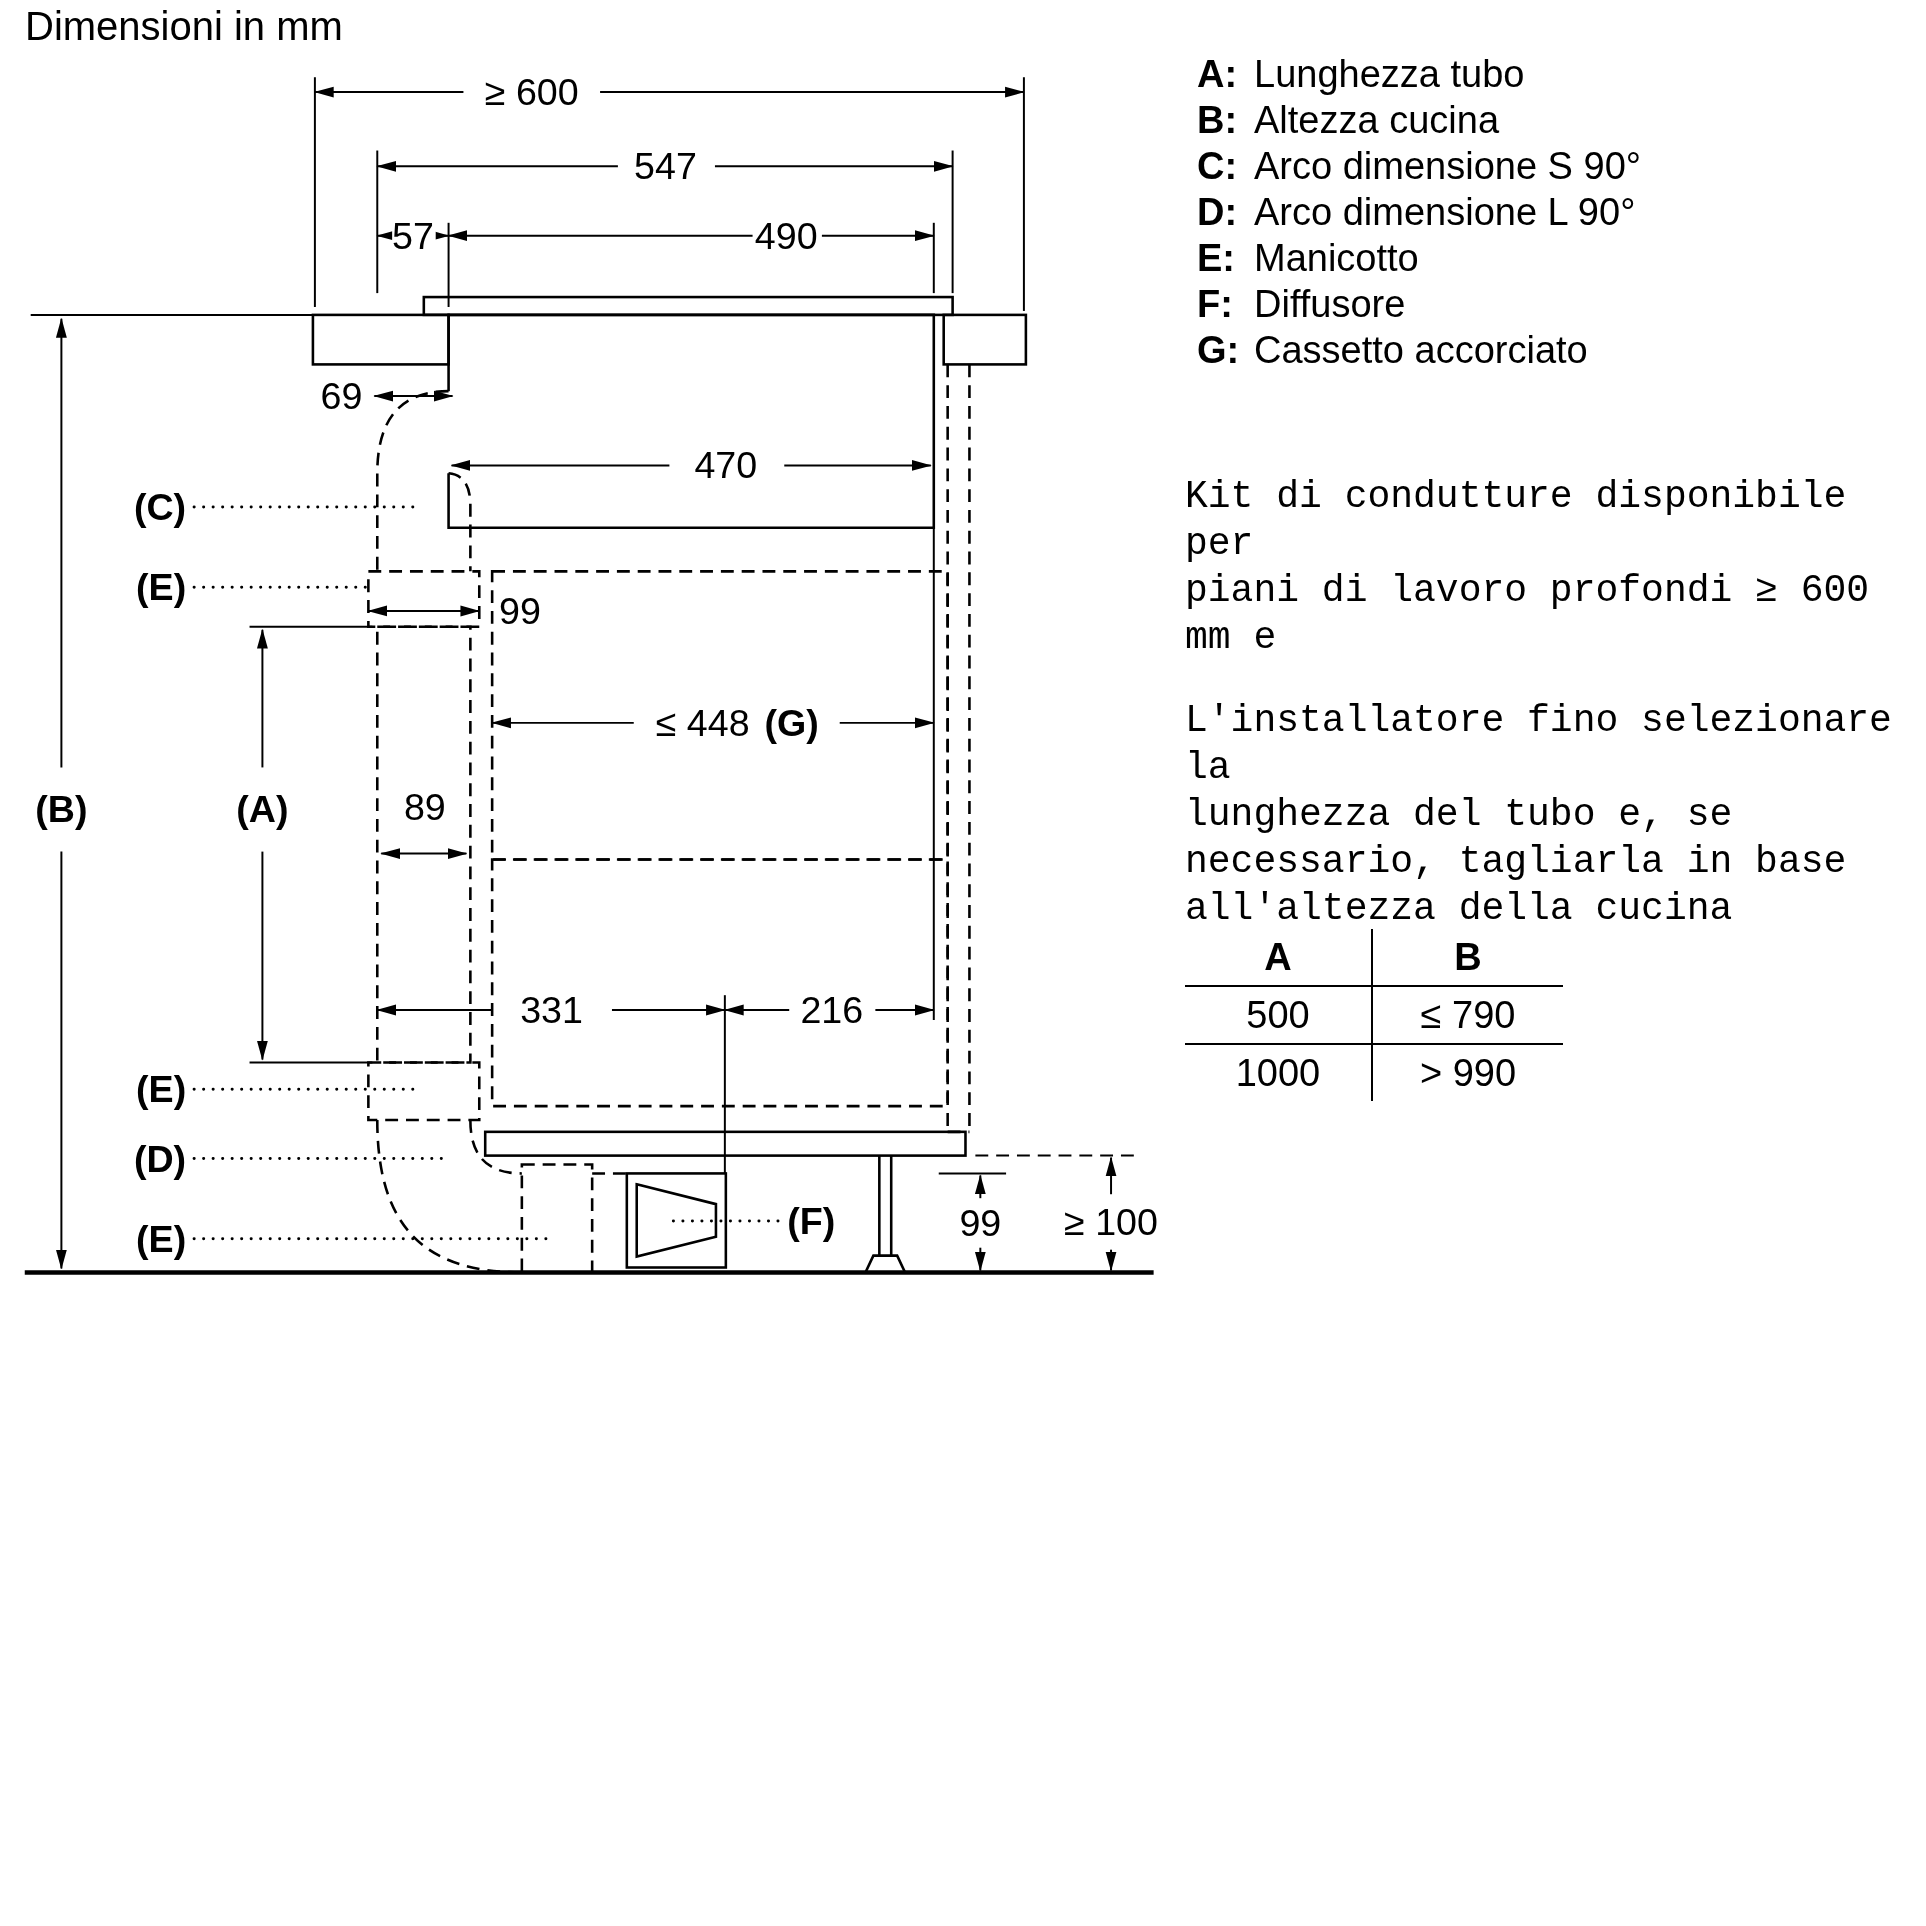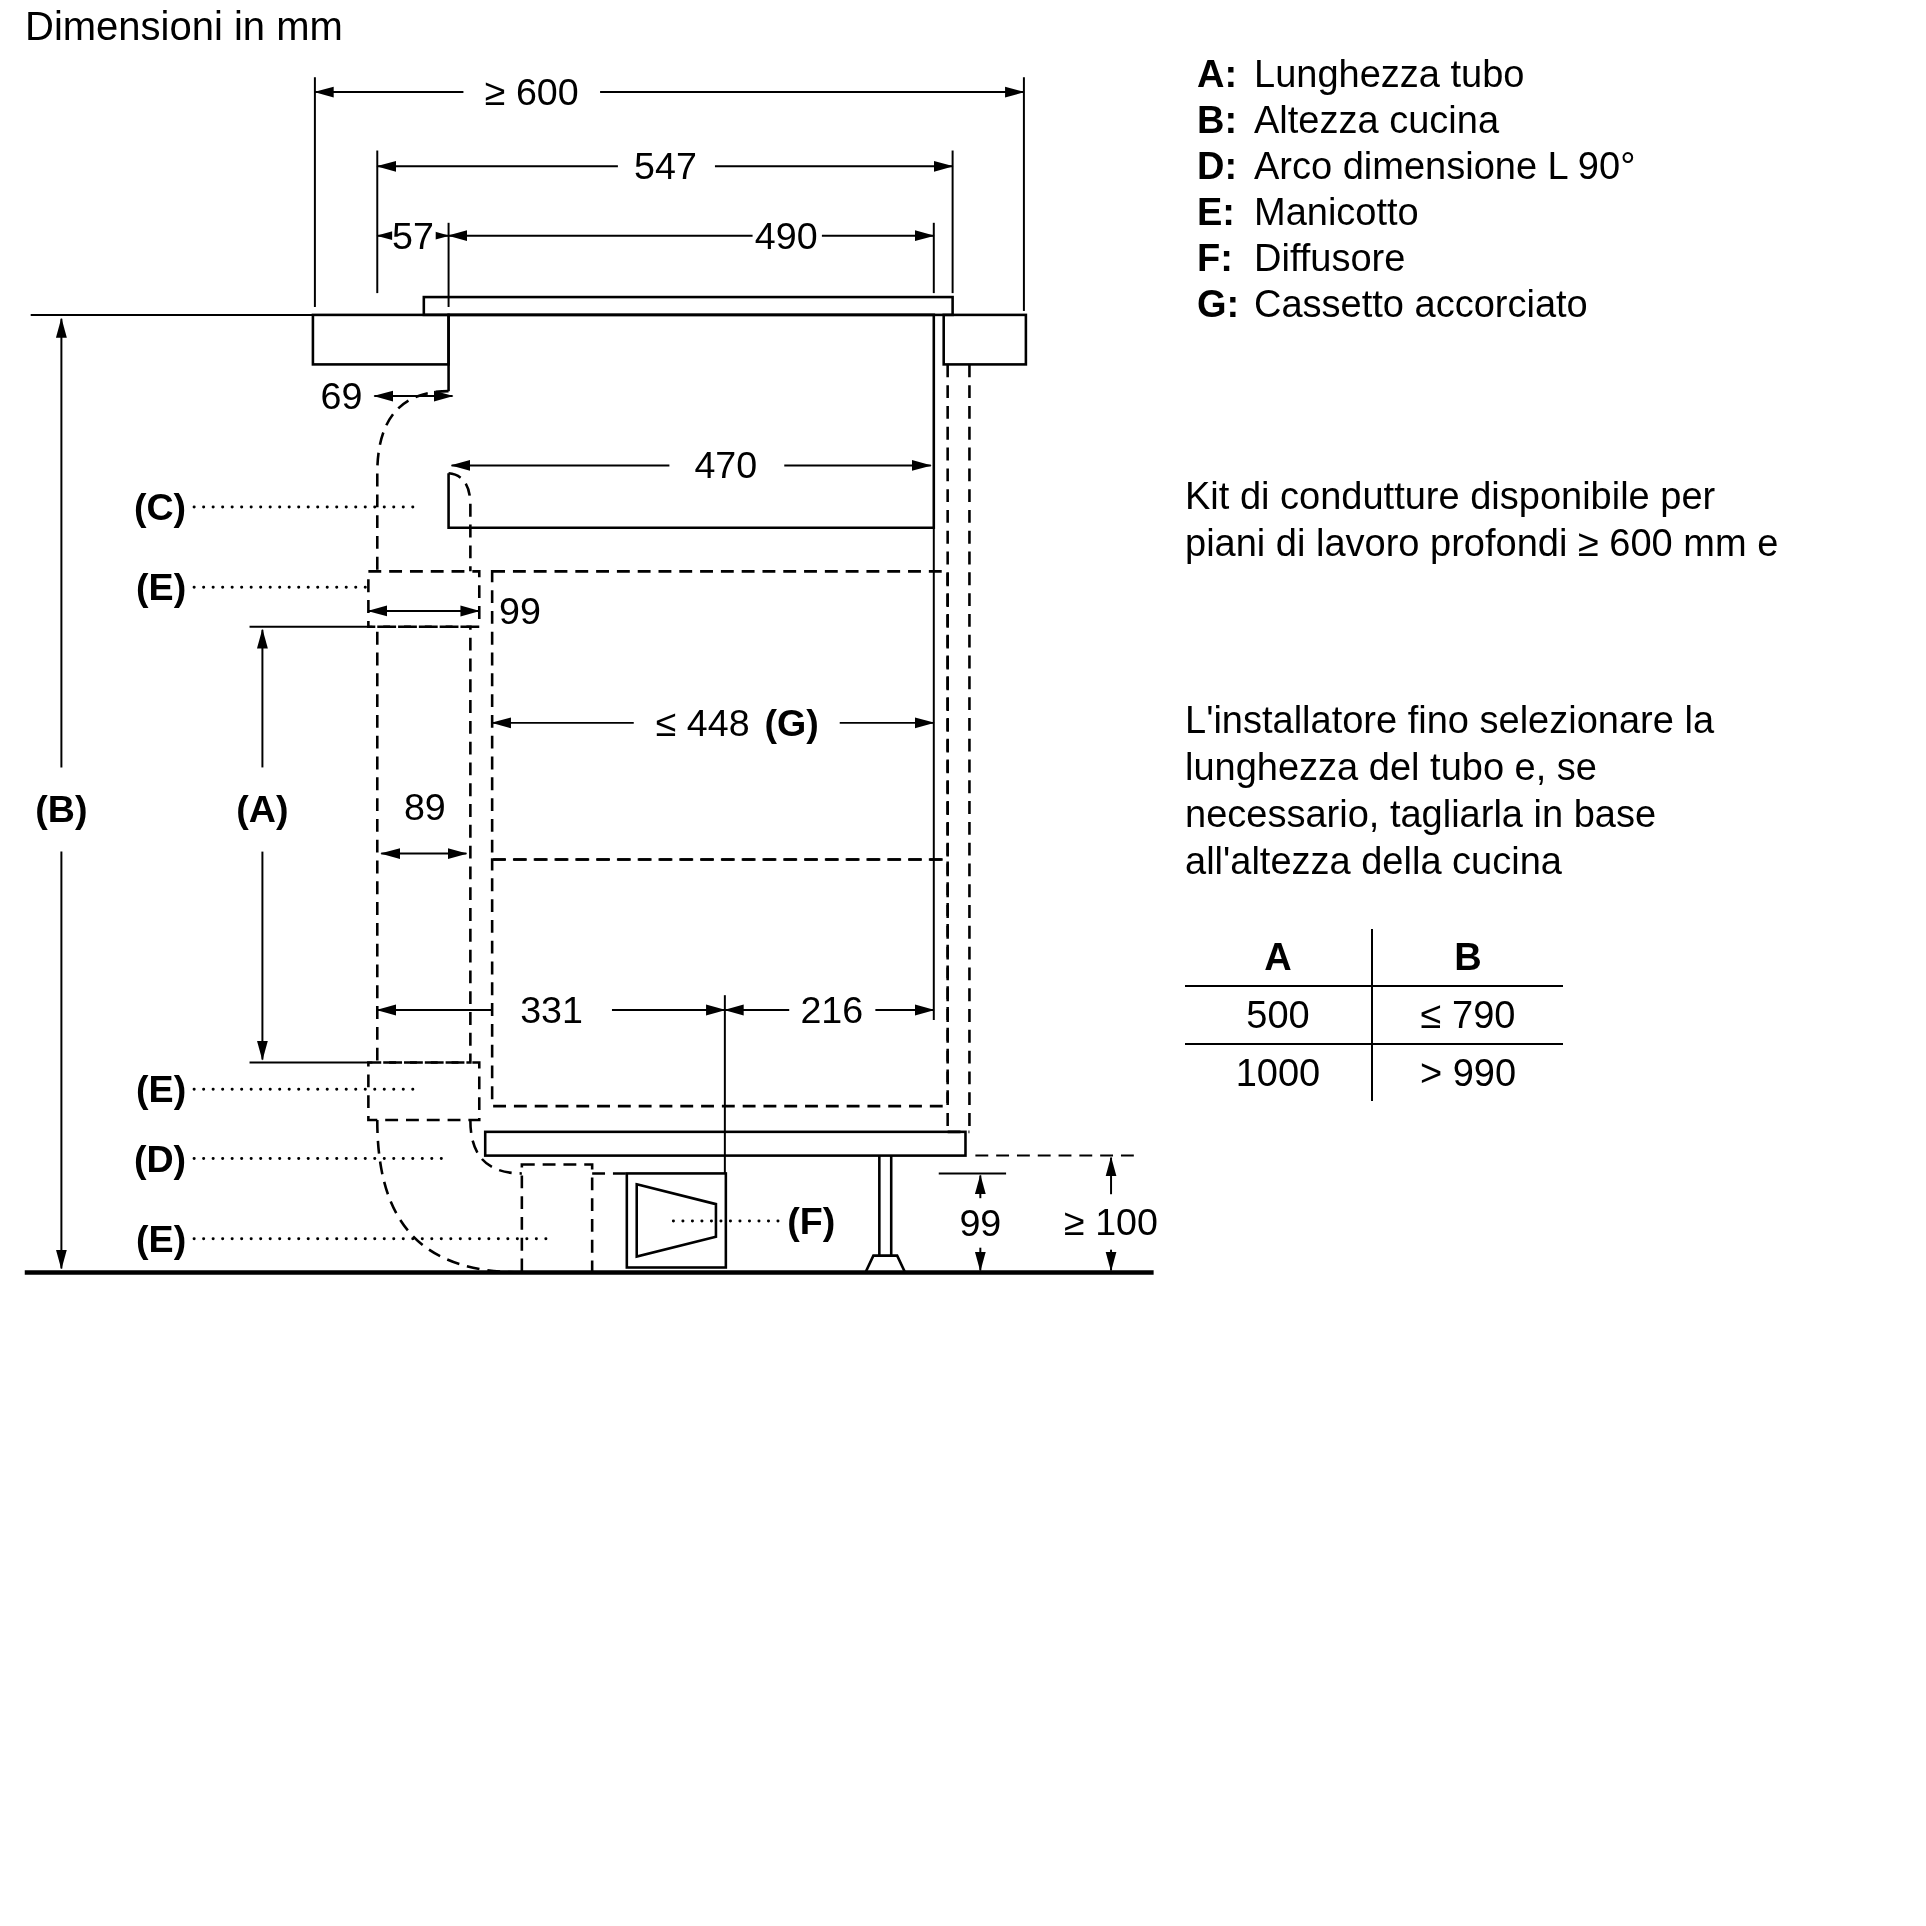--- a/index.html
+++ b/index.html
@@ -5,21 +5,21 @@
   html,body{margin:0;padding:0;}
   body{
     width:1927px;height:1927px;position:relative;background:#ffffff;
     font-family:"Liberation Sans","DejaVu Sans",sans-serif;color:#000;
     overflow:hidden;
   }
   .abs{position:absolute;}
   #title{left:25px;top:4px;font-size:40px;}
   #legend{left:1185px;top:51px;font-size:38px;line-height:46px;margin-left:12px;}
   .legend-row b{display:inline-block;min-width:57px;}
-  .note{left:1185px;font-size:38px;line-height:47px;}
+  .note{left:1185px;font-size:38px;line-height:47px;font-family:Liberation Mono, monospace;}
   #note1{top:473px;}
   #note2{top:697px;}
   #dim-table{left:1185px;top:929px;width:378px;font-size:38px;}
   .t-row{display:flex;height:56px;}
   .t-head{font-weight:bold;}
   .t-head,.t-r1{border-bottom:2.5px solid #000;}
   .t-cell{display:flex;align-items:center;justify-content:center;height:100%;}
   .t-cell.a{width:186px;border-right:2.5px solid #000;}
   .t-cell.b{flex:1;}
   svg{position:absolute;left:0;top:0;}
@@ -176,20 +176,21 @@
     <text x="188" y="1251" class="dtxt bold" text-anchor="end" dominant-baseline="central">(E)</text>
 
     <line x1="680" y1="1233" x2="786" y2="1233" class="dot"></line>
     <text x="795" y="1233" class="dtxt bold" dominant-baseline="central">(F)</text>
   </g>
 </svg>
 
 <div class="abs" id="legend">
   <div class="legend-row"><b>A:</b><span>Lunghezza tubo</span></div>
   <div class="legend-row"><b>B:</b><span>Altezza cucina</span></div>
+  <div class="legend-row"><b>C:</b><span>Arco dimensione S 90°</span></div>
   <div class="legend-row"><b>D:</b><span>Arco dimensione L 90°</span></div>
   <div class="legend-row"><b>E:</b><span>Manicotto</span></div>
   <div class="legend-row"><b>F:</b><span>Diffusore</span></div>
   <div class="legend-row"><b>G:</b><span>Cassetto accorciato</span></div>
 </div>
 
 <div class="abs note" id="note1">
   <div>Kit di condutture disponibile per</div>
   <div>piani di lavoro profondi ≥ 600 mm e</div>
 </div>

